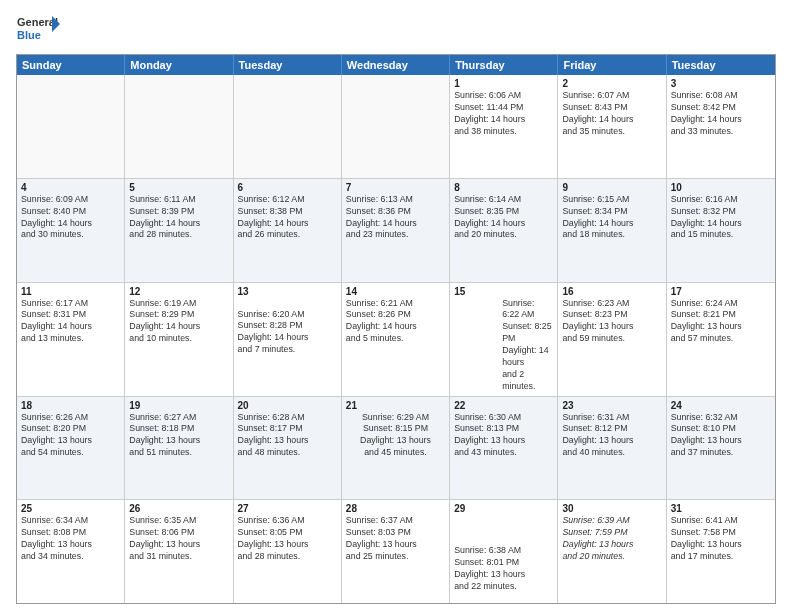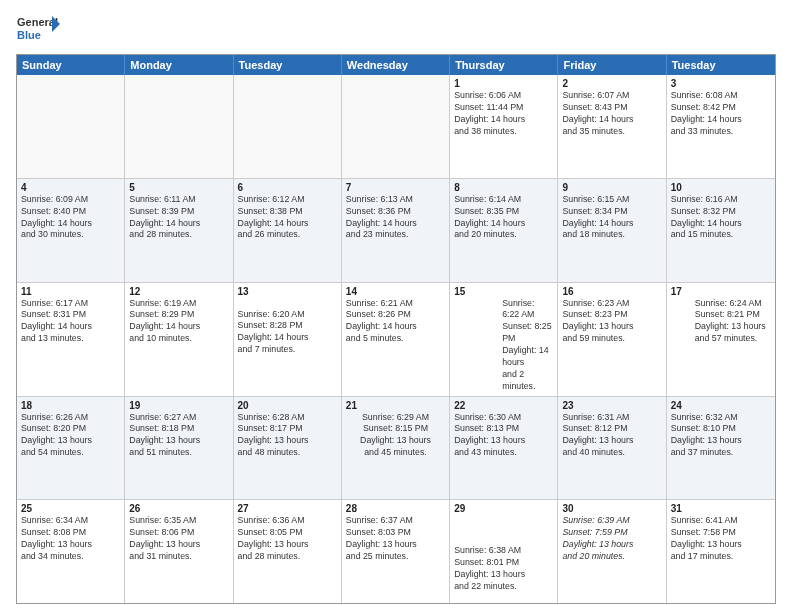--- a/index.html
+++ b/index.html
@@ -248,21 +248,21 @@
           </div>
           <div class="cal-cell">
             <div class="day-num">16</div>
             <div class="cell-text" style="white-space: pre-line;">Sunrise: 6:23 AM
 Sunset: 8:23 PM
 Daylight: 13 hours
 and 59 minutes.</div>
           </div>
           <div class="cal-cell">
             <div class="day-num">17</div>
-            <div class="cell-text" style="white-space: pre-line; margin-left: 24px;">Sunrise: 6:24 AM
+            <div class="cell-text" style="white-space: pre-line;">Sunrise: 6:24 AM
 Sunset: 8:21 PM
 Daylight: 13 hours
 and 57 minutes.</div>
           </div>
         </div>
         <div class="cal-week">
           <div class="cal-cell shaded">
             <div class="day-num">18</div>
             <div class="cell-text" style="white-space: pre-line;">Sunrise: 6:26 AM
 Sunset: 8:20 PM

